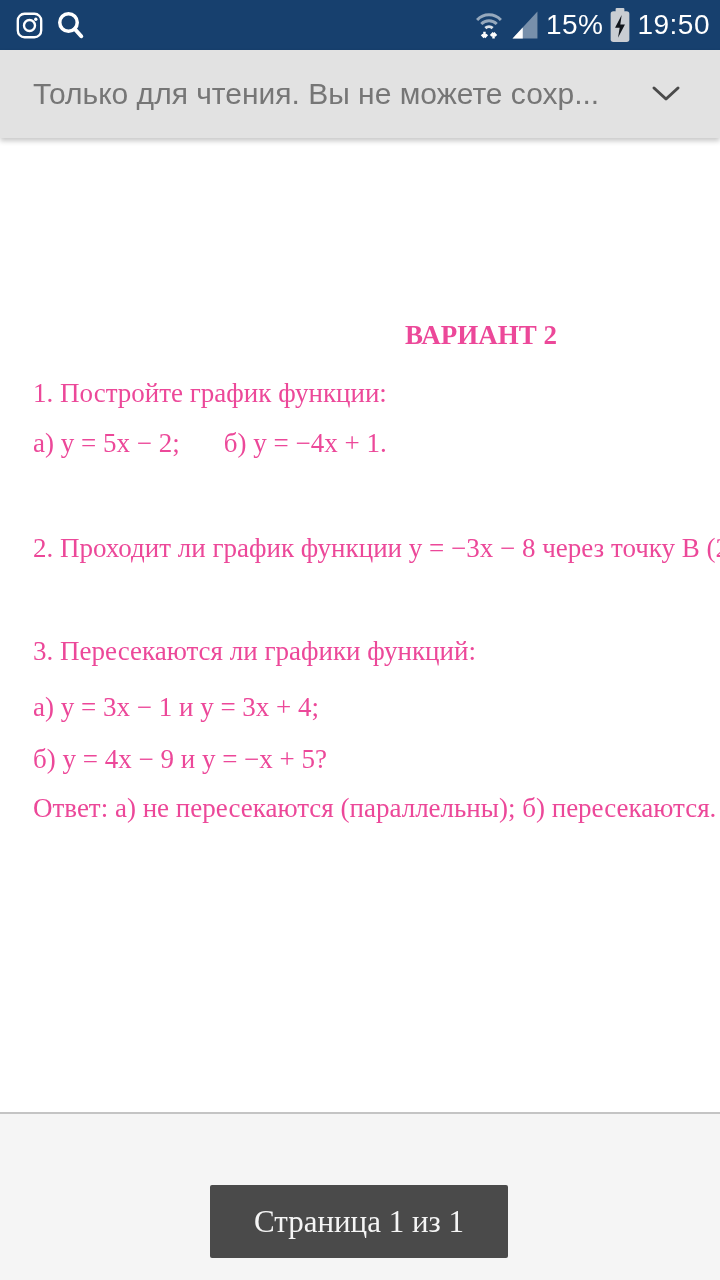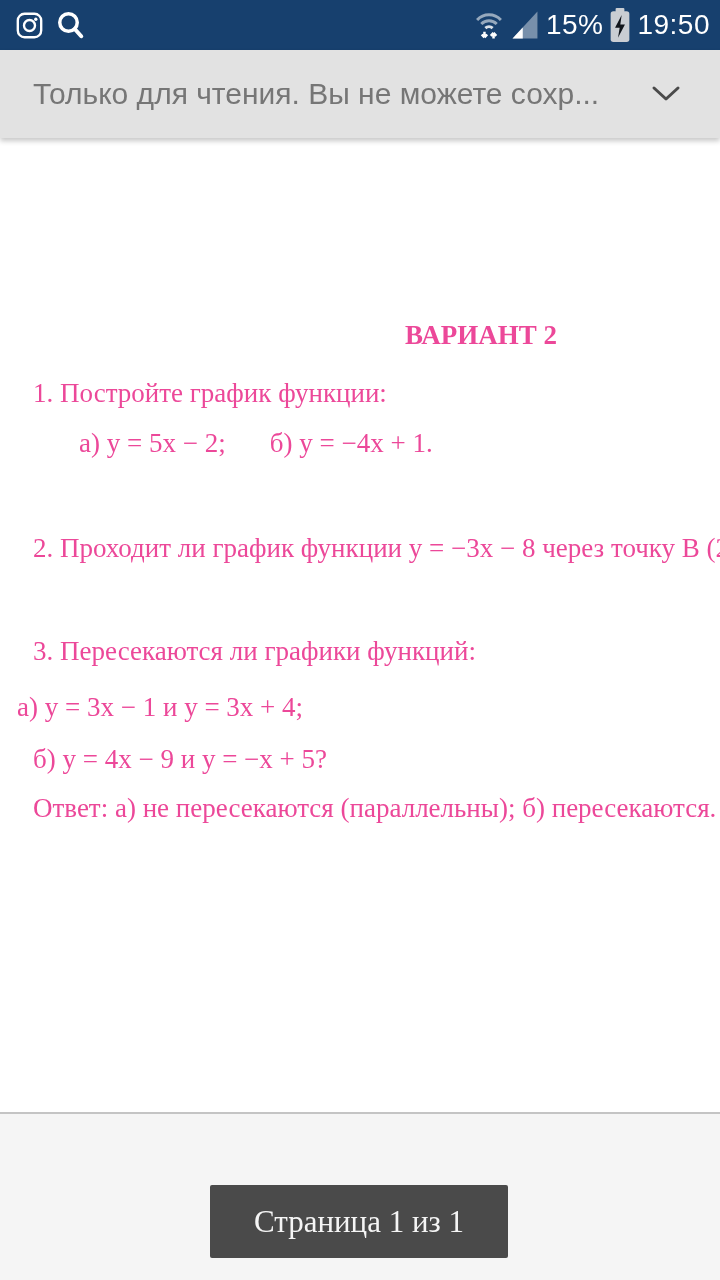--- a/index.html
+++ b/index.html
@@ -32,25 +32,25 @@
 
   
   .doc {
     position: relative; width: 720px; height: 974px; background: #ffffff;
     font-family: "Liberation Serif", serif; font-size: 27px; color: #ec4899;
     z-index: 1;
   }
   .doc p { position: absolute; line-height: 34px; white-space: nowrap; }
   .doc-title { left: 405px; top: 180px; font-weight: bold; }
   .q1   { left: 33px; top: 238px; }
-  .q1ab { left: 33px; top: 288px; margin-left: 46px; }
+  .q1ab { left: 33px; top: 288px; }
   .q1ab .col-a { display: inline-block; width: 184px; }
   .q2   { left: 33px; top: 393px; }
   .q3   { left: 33px; top: 496px; }
-  .q3a  { left: 17px; top: 552px; }
+  .q3a  { left: 33px; top: 552px; }
   .q3b  { left: 33px; top: 604px; }
   .ans  { left: 33px; top: 653px; }
 
   
   .footer {
     width: 720px; height: 168px; background: #f5f5f5;
     border-top: 2px solid #c4c4c4;
     position: relative;
   }
   .page-btn {

